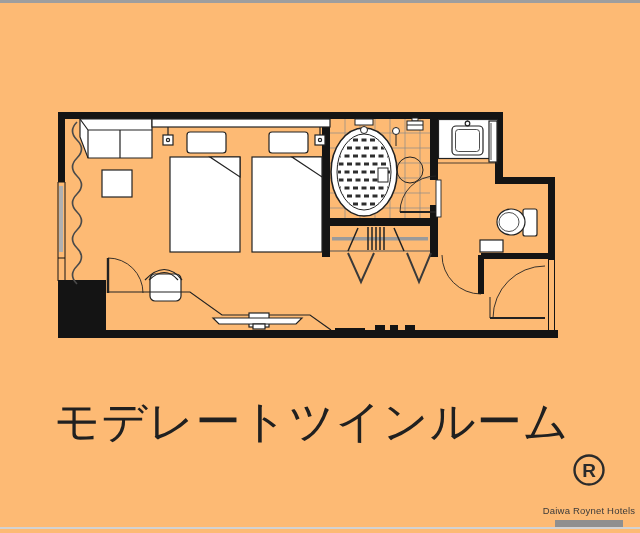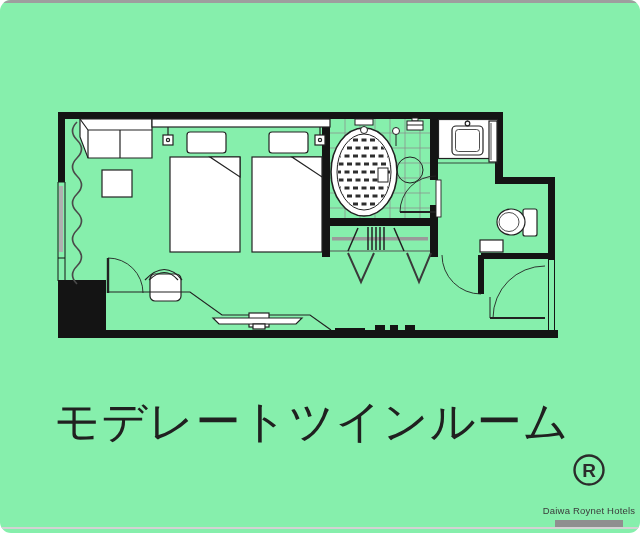--- a/index.html
+++ b/index.html
@@ -1,17 +1,17 @@
 <!DOCTYPE html>
 <html><head>
 <meta charset="utf-8">
 <style>
   html,body{margin:0;padding:0;background:#fff;}
-  .stage{position:relative;width:640px;height:533px;background:#86efac;overflow:hidden;
-         font-family:"Liberation Sans","DejaVu Sans",sans-serif;border-radius:11px;}
+  .stage{position:relative;width:640px;height:533px;background:#fdba74;overflow:hidden;
+         font-family:"Liberation Sans","DejaVu Sans",sans-serif;}
   .divider{position:absolute;left:0;width:640px;}
   .divider.top{top:0;height:3px;background:#9e9e9e;}
   .divider.bottom{top:527px;height:2px;background:#d2d2d2;}
   .plan{position:absolute;left:0;top:0;}
   .caption{position:absolute;left:0;top:392px;width:640px;text-align:center;
            font-size:45px;font-weight:400;letter-spacing:1px;color:#202020;
            transform:translateX(-8px);white-space:nowrap;}
   .brand{position:absolute;left:537px;top:451px;width:104px;text-align:center;}
   .brand svg{display:block;margin:0 auto;}
   .brand-name{margin-top:16px;font-size:9.5px;color:#3a3a3a;letter-spacing:.2px;white-space:nowrap;}

